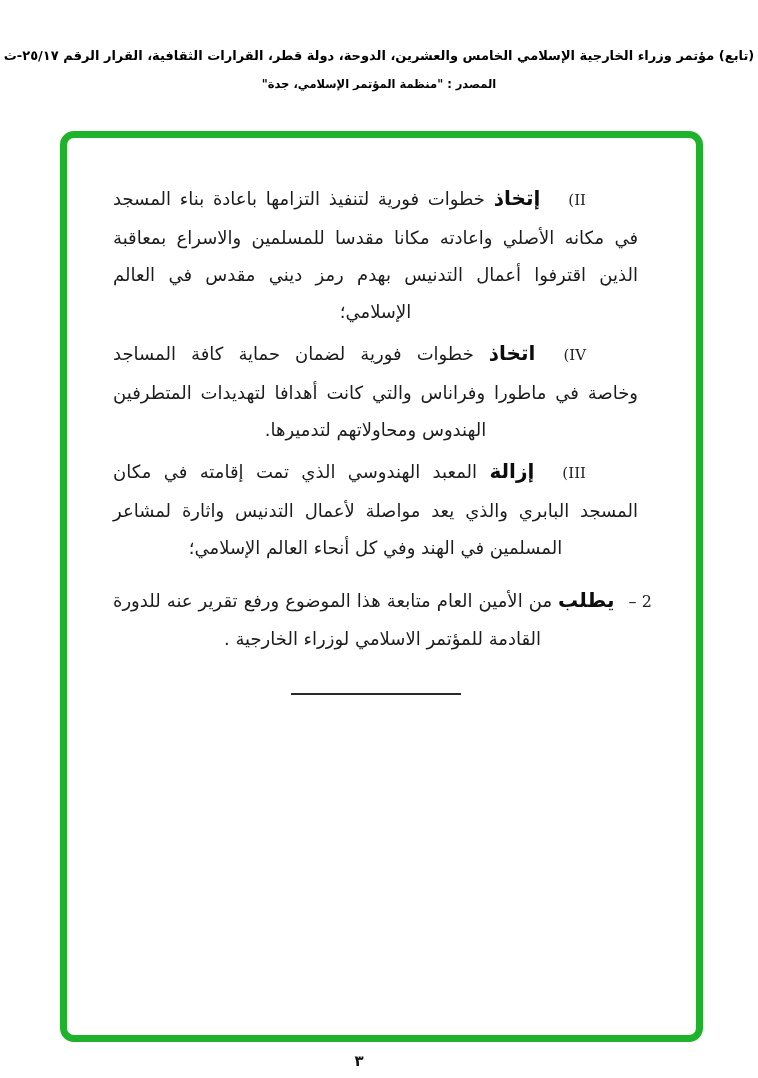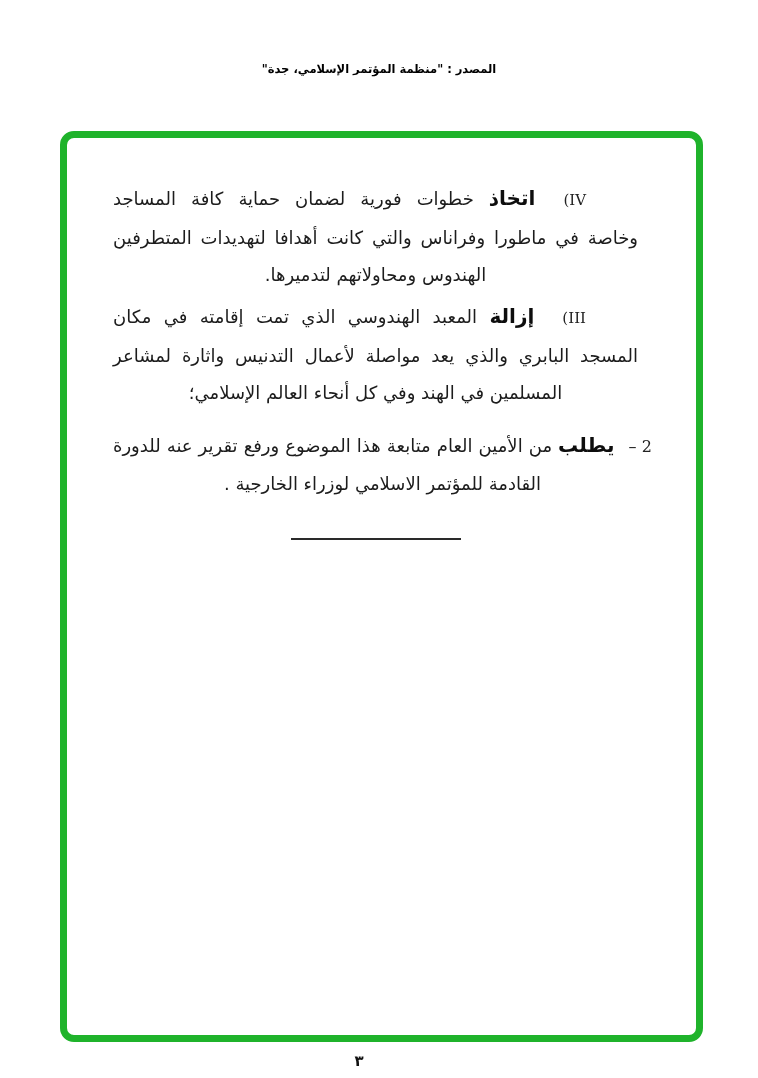--- a/index.html
+++ b/index.html
@@ -71,26 +71,33 @@
     text-align:center;font-size:15px;font-weight:600;color:#111;
     transform:translateX(-20px);
   }
 </style>
 </head>
 <body>
 
 <div class="page">
 
   <header class="doc-header">
+    <div class="h1">(تابع) مؤتمر وزراء الخارجية الإسلامي الخامس والعشرين، الدوحة، دولة قطر، القرارات الثقافية، القرار الرقم ٢٥/١٧-ث</div>
     <div class="h2">المصدر :  "منظمة المؤتمر الإسلامي، جدة"</div>
   </header>
 
   <div class="green-box" style="border-color: rgb(31, 179, 43);">
     <div class="content">
 
+      <div class="clause">
+        <p class="para">
+          <span class="roman-marker">(II</span><b class="lead">إتخاذ</b>
+          <span>خطوات فورية لتنفيذ التزامها باعادة بناء المسجد في مكانه الأصلي واعادته مكانا مقدسا للمسلمين والاسراع بمعاقبة الذين اقترفوا أعمال التدنيس بهدم رمز ديني مقدس في العالم الإسلامي؛</span>
+        </p>
+      </div>
 
       <div class="clause">
         <p class="para">
           <span class="roman-marker">(IV</span><b class="lead">اتخاذ</b>
           <span>خطوات فورية لضمان حماية كافة المساجد وخاصة في ماطورا وفراناس والتي كانت أهدافا لتهديدات المتطرفين الهندوس ومحاولاتهم لتدميرها.</span>
         </p>
       </div>
 
       <div class="clause">
         <p class="para">

